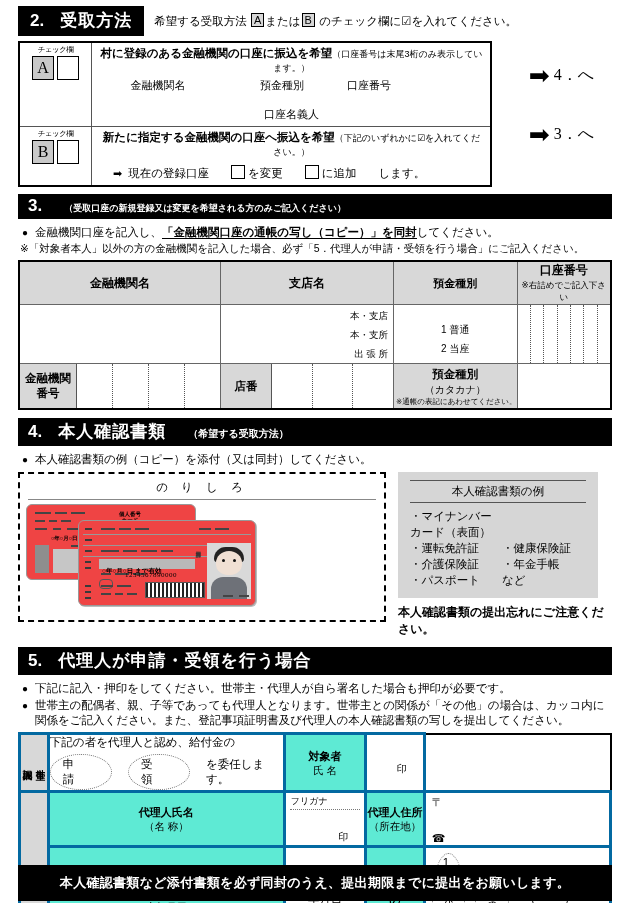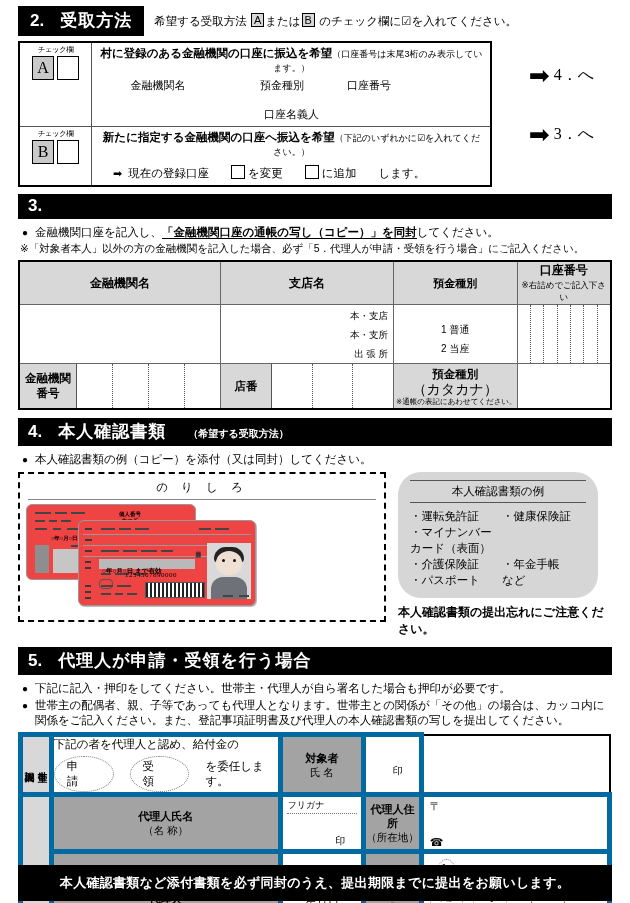--- a/index.html
+++ b/index.html
@@ -79,21 +79,21 @@
   .bank-table td,.bank-table th{border:1px solid #666;padding:0;}
   .hdr{background:#d8d8d8;text-align:center;font-size:12px;font-weight:bold;padding:3px 0 4px 0;}
   .hdr .sub{display:block;font-size:8.5px;font-weight:normal;margin-top:1px;}
   .bank-blank{height:58px;}
   .branch-kind{font-size:9.5px;text-align:right;padding-right:5px;line-height:19px;}
   .dep-kind{font-size:10px;text-align:center;line-height:19px;}
   .acct-cells{display:flex;height:58px;}
   .acct-cells i{flex:1;border-right:1px dotted #555;font-style:normal;}
   .acct-cells i:last-child{border-right:none;}
   .lbl-cell{background:#d8d8d8;text-align:center;font-size:11.5px;font-weight:bold;line-height:15px;padding:4px 2px;}
-  .lbl-cell .sub2{display:block;font-size:14px;font-weight:normal;}
+  .lbl-cell .sub2{display:block;font-size:10px;font-weight:normal;}
   .lbl-cell .sub3{display:block;font-size:7.5px;font-weight:normal;line-height:9px;text-align:left;padding-left:2px;}
   .num-cells{display:flex;height:44px;}
   .num-cells i{flex:1;border-right:1px dotted #555;font-style:normal;}
   .num-cells i:last-child{border-right:none;}
 
   
   .s4-wrap{display:flex;margin-top:5px;align-items:flex-start;}
   .norishiro{
     border:2px dashed #000;width:368px;height:150px;box-sizing:border-box;
     position:relative;flex:0 0 368px;
@@ -116,45 +116,45 @@
   .body{position:absolute;left:4px;top:34px;width:36px;height:22px;background:#6e7178;border-radius:12px 12px 0 0;}
   .eye{position:absolute;width:3px;height:3px;background:#111;border-radius:50%;top:16px;}
   .barcode{position:absolute;left:66px;bottom:7px;width:58px;height:14px;
     background:repeating-linear-gradient(90deg,#222 0 2px,#fff 2px 4px);border:1px solid #555;}
   .minum{position:absolute;left:50px;bottom:26px;font-size:7px;letter-spacing:0.5px;font-family:"Liberation Serif",serif;}
   .hl-band{position:absolute;left:22px;top:40px;width:96px;height:10px;background:#b9b9b9;}
   .hl-band span{font-size:6.5px;line-height:10px;padding-left:3px;font-weight:bold;}
   .vtxt{position:absolute;right:52px;top:26px;writing-mode:vertical-rl;font-size:5.5px;color:#333;}
 
   .ex-box{
-    background:#d6d6d6;border-radius:23px;margin-left:12px;width:200px;box-sizing:border-box;
+    background:#d6d6d6;border-radius:0;margin-left:12px;width:200px;box-sizing:border-box;
     padding:8px 12px 10px 12px;
   }
   .ex-title{font-size:11.5px;text-align:center;font-weight:normal;
     border-top:1.5px solid #555;border-bottom:1.5px solid #555;padding:3px 0;margin-bottom:5px;}
   .ex-line{font-size:11.5px;line-height:16px;display:flex;}
   .ex-line span:first-child{width:92px;}
   .s4-caution{font-size:12px;font-weight:bold;margin-left:12px;margin-top:6px;}
 
   
   .rep-table{border:2px solid #000;border-collapse:collapse;width:594px;margin-top:4px;}
-  .rep-table td{border:5px solid #0369a1;padding:0;margin-left:19px;}
+  .rep-table td{border:3px solid #0369a1;padding:0;margin-left:19px;}
   .vcell{
     background:#d8d8d8;width:26px;text-align:center;font-size:9.5px;font-weight:bold;
   }
   .vcell .vv{writing-mode:vertical-rl;display:inline-block;letter-spacing:1px;line-height:12px;}
   .vcell .vv2{writing-mode:vertical-rl;display:inline-block;letter-spacing:1px;line-height:12px;margin-left:1px;}
   .vcell-inner{display:flex;justify-content:center;padding:4px 0;}
   .entrust{padding:4px 8px 6px 8px;font-size:11.5px;}
   .entrust .row2{margin-top:4px;display:flex;align-items:center;}
   .ellipse{
     display:inline-block;border:1px dotted #777;border-radius:50%;
     padding:2px 12px;font-size:11.5px;letter-spacing:4px;margin-right:16px;
   }
-  .gcell{background:#a3a3a3;text-align:center;font-size:11px;font-weight:bold;line-height:14px;padding:5px 3px;}
+  .gcell{background:#5eead4;text-align:center;font-size:11px;font-weight:bold;line-height:14px;padding:5px 3px;}
   .gcell .s{display:block;font-size:10.5px;font-weight:normal;}
   .seal{font-size:10px;text-align:right;padding-right:16px;}
   .furi{font-size:9px;padding:2px 0 0 5px;}
   .dotline{border-bottom:1px dotted #777;margin:1px 4px 0 4px;}
   .postal{font-size:11px;padding:2px 0 0 6px;}
   .tel{font-size:11px;padding-left:6px;}
   .ymd{font-size:11.5px;letter-spacing:0;display:flex;justify-content:space-around;padding:8px 22px;}
   .rel-opts{display:flex;align-items:center;font-size:10.5px;padding:5px 6px;}
   .rel-opts .ellipse{letter-spacing:0;padding:2px 10px;margin-right:10px;}
   .paren{font-size:11px;margin-left:6px;letter-spacing:28px;}
@@ -235,20 +235,21 @@
       <span class="goto-label">4．へ</span>
     </div>
     <div class="goto-wrap" style="top:81px;">
       <span class="goto-arrow">➡</span>
       <span class="goto-label">3．へ</span>
     </div>
   </div>
 
   <div class="sec-bar" style="margin-top:7px;">
     <span class="sec-num">3.</span>
+    <span class="sec-note-sm" style="margin-left:22px;">（受取口座の新規登録又は変更を希望される方のみご記入ください）</span>
   </div>
 
   <div class="bullet">
     <span class="dot">●</span>
     <span>
       <span>金融機関口座を記入し、</span><b class="ul">「金融機関口座の通帳の写し（コピー）」を同封</b><span>してください。</span>
     </span>
   </div>
   <div class="note-line">※「対象者本人」以外の方の金融機関を記入した場合、必ず「5．代理人が申請・受領を行う場合」にご記入ください。</div>
 
@@ -412,26 +413,26 @@
           <div class="cb-dash" style="right:22px;bottom:8px;width:10px;"></div>
           <div class="cb-dash" style="right:6px;bottom:8px;width:10px;"></div>
         </div>
       </div>
     </div>
 
     <div>
       <div class="ex-box">
         <div class="ex-title">本人確認書類の例</div>
         <div class="ex-line">
+          <span>・マイナンバーカード（表面）</span>
+          <span></span>
+        </div>
+        <div class="ex-line">
           <span>・運転免許証</span>
           <span>・健康保険証</span>
-        </div>
-        <div class="ex-line">
-          <span>・マイナンバーカード（表面）</span>
-          <span></span>
         </div>
         <div class="ex-line">
           <span>・介護保険証</span>
           <span>・年金手帳</span>
         </div>
         <div class="ex-line">
           <span>・パスポート</span>
           <span>など</span>
         </div>
       </div>

